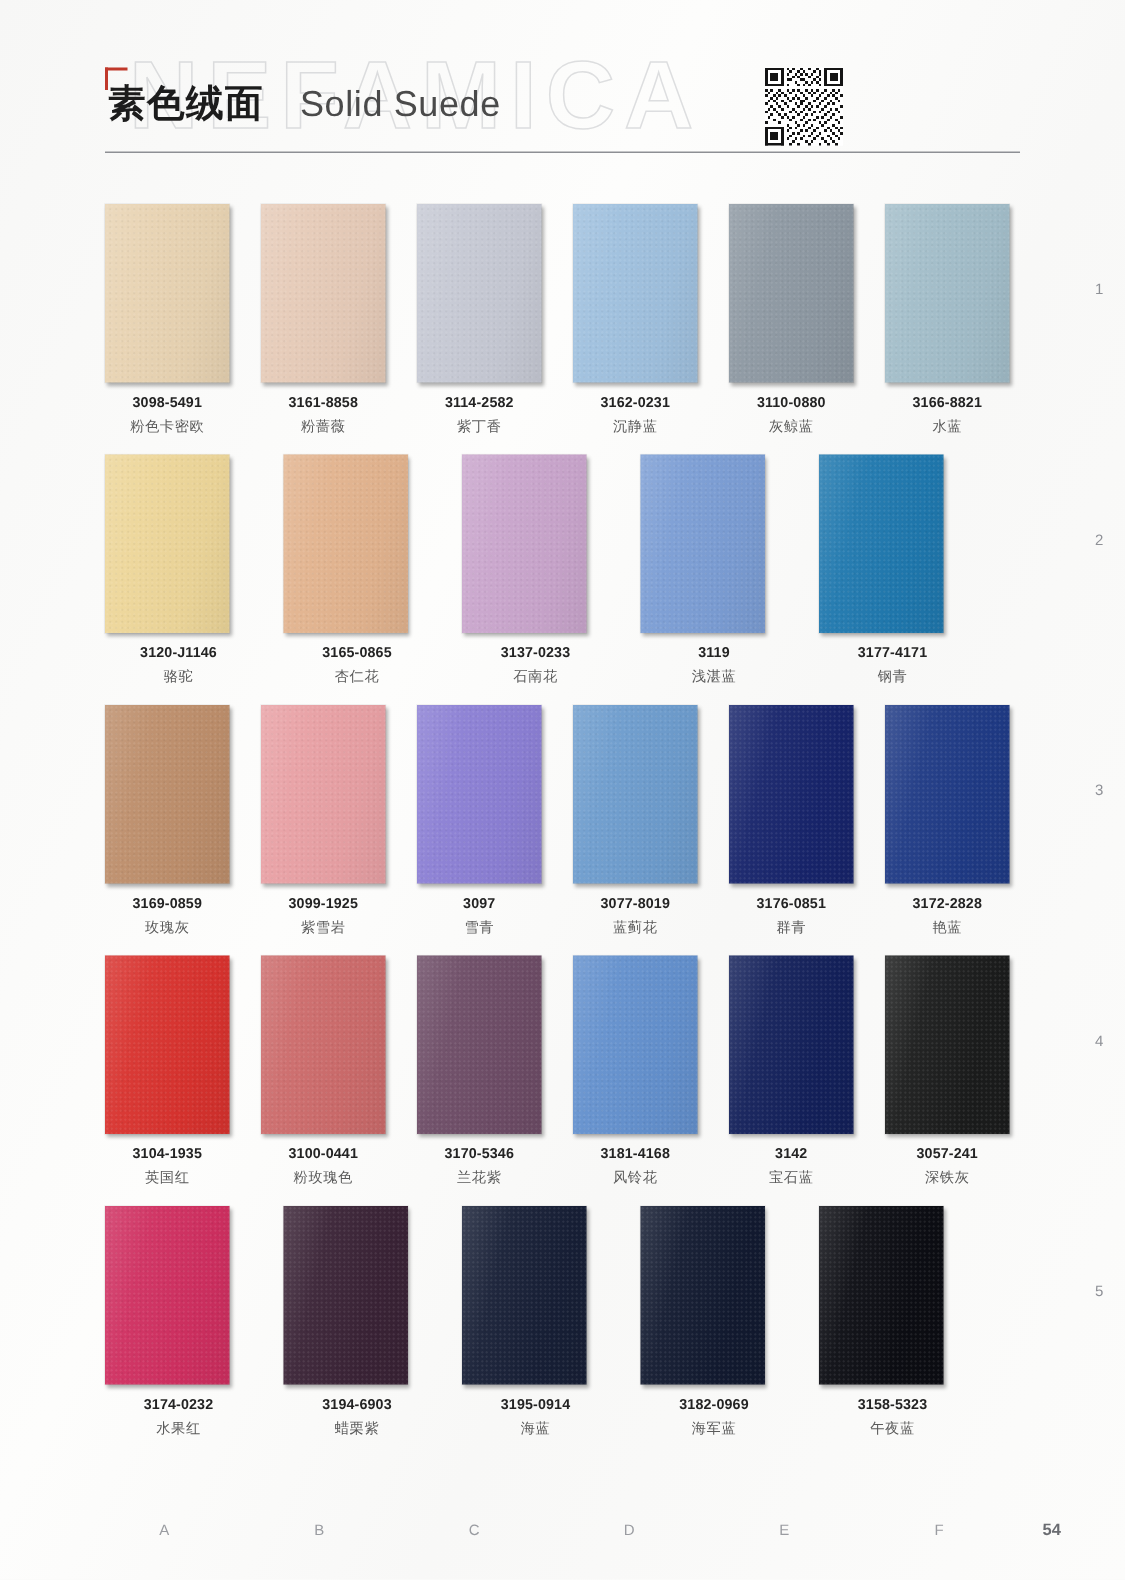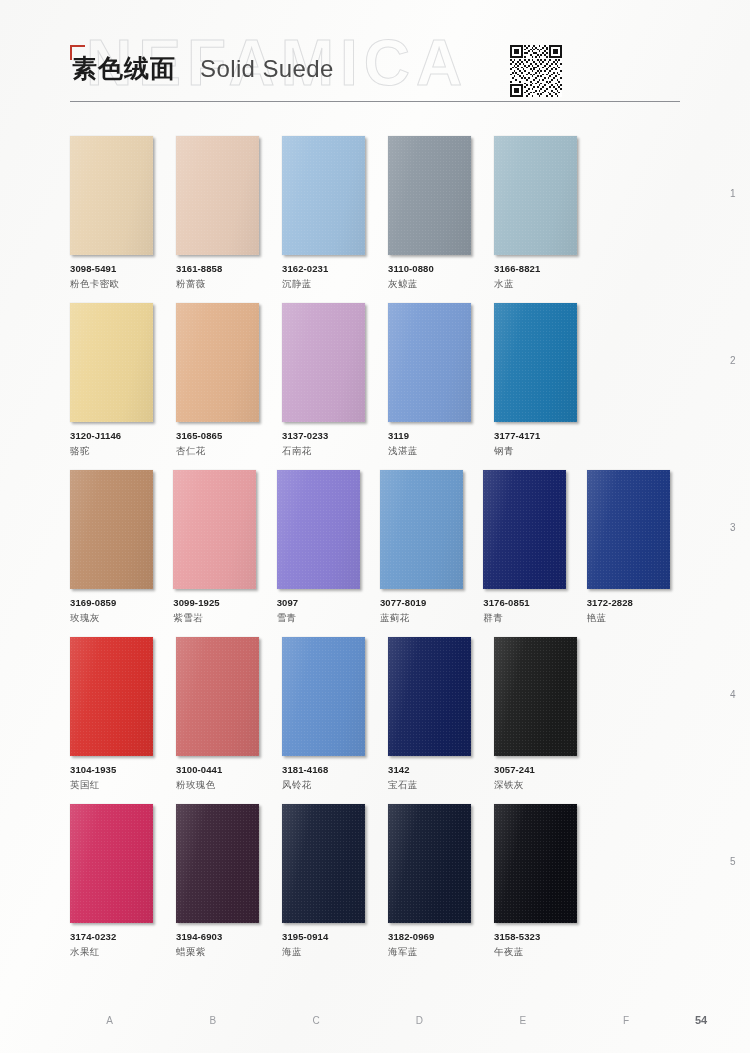--- a/index.html
+++ b/index.html
@@ -101,22 +101,23 @@
     top: 136px;
     width: 620px;
   }
   .row {
     position: relative;
     display: flex;
     margin-bottom: 12px;
   }
   .cell {
     width: 98px;
-    margin-right: 8px;
+    margin-right: 21px;
     position: relative;
+    text-align: center;
   }
   .cell:last-child { margin-right: 0; }
 
   .chip {
     width: 83px;
     height: 119px;
     position: relative;
     box-shadow:
       1.5px 2px 2.5px rgba(0,0,0,0.30),
       0 0 0 0.5px rgba(0,0,0,0.06);
@@ -457,20 +458,27 @@
         <div class="name">粉色卡密欧</div>
       </div>
       <div class="cell">
         <div class="chip" style="background: rgb(230, 203, 184);">
             <span class="sheen"></span>
           </div>
         <div class="code">3161-8858</div>
         <div class="name">粉蔷薇</div>
       </div>
       <div class="cell">
+        <div class="chip" style="background: rgb(198, 201, 212);">
+            <span class="sheen"></span>
+          </div>
+        <div class="code">3114-2582</div>
+        <div class="name">紫丁香</div>
+      </div>
+      <div class="cell">
         <div class="chip" style="background: rgb(159, 192, 222);">
             <span class="sheen"></span>
           </div>
         <div class="code">3162-0231</div>
         <div class="name">沉静蓝</div>
       </div>
       <div class="cell">
         <div class="chip" style="background: rgb(141, 152, 162);">
             <span class="sheen"></span>
           </div>
@@ -579,20 +587,27 @@
           </div>
         <div class="code">3104-1935</div>
         <div class="name">英国红</div>
       </div>
       <div class="cell">
         <div class="chip" style="background: rgb(204, 107, 107);">
             <span class="sheen"></span>
           </div>
         <div class="code">3100-0441</div>
         <div class="name">粉玫瑰色</div>
+      </div>
+      <div class="cell">
+        <div class="chip" style="background: rgb(109, 76, 102);">
+            <span class="sheen"></span>
+          </div>
+        <div class="code">3170-5346</div>
+        <div class="name">兰花紫</div>
       </div>
       <div class="cell">
         <div class="chip" style="background: rgb(99, 144, 205);">
             <span class="sheen"></span>
           </div>
         <div class="code">3181-4168</div>
         <div class="name">风铃花</div>
       </div>
       <div class="cell">
         <div class="chip" style="background: rgb(19, 32, 90);">

